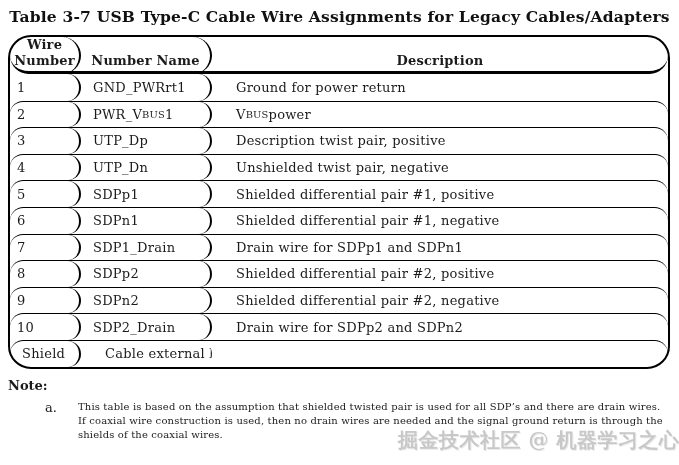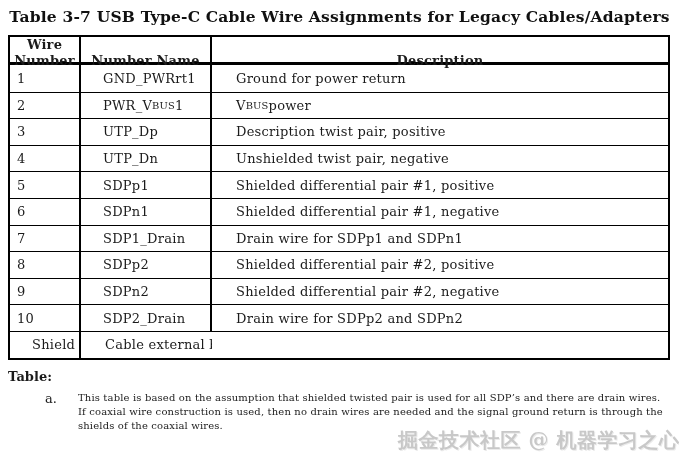--- a/index.html
+++ b/index.html
@@ -1,15 +1,15 @@
 <!DOCTYPE html>
 <html><head>
 <meta charset="utf-8">
 <style>
-  * { margin: 0; padding: 0; box-sizing: border-box; }
+  * { margin: 0; padding: 0; box-sizing: border-box; border-radius: 23px; }
   html, body { background: #ffffff; }
   .page {
     position: relative;
     width: 679px;
     height: 465px;
     background: #ffffff;
     overflow: hidden;
     font-family: "DejaVu Serif", serif;
     color: #1b1b1b;
     padding-top: 7px;
@@ -23,21 +23,21 @@
     margin-bottom: 9px;
   }
   .tbl {
     margin-left: 8px;
     width: 662px;
     border: 2.5px solid #000000;
   }
   .thead {
     display: grid;
     grid-template-columns: 71px 131px 1fr;
-    height: 28px;
+    height: 37px;
     border-bottom: 3px solid #000000;
   }
   .th {
     display: flex;
     align-items: flex-end;
     justify-content: center;
     text-align: center;
     font-weight: bold;
     font-size: 13px;
     line-height: 1.2;
@@ -55,21 +55,21 @@
   .tbody .row:first-child { border-top: none; }
   .cell {
     display: flex;
     align-items: center;
     font-size: 13px;
     letter-spacing: 0.25px;
     white-space: nowrap;
     overflow: hidden;
   }
   .cell.c1 { padding-left: 7px; border-right: 2px solid #000000; }
-  .cell.c2 { padding-left: 22px; border-right: 2px solid #000000; }
+  .cell.c2 { padding-left: 12px; border-right: 2px solid #000000; }
   .cell.c3 { padding-left: 24px; }
   .sc { font-size: 0.76em; letter-spacing: 0.2px; }
   .note { margin-top: 9px; margin-left: 8px; }
   .note-label {
     font-weight: 600;
     font-size: 13px;
     margin-bottom: 7px;
   }
   .note-item { display: flex; }
   .note-marker {
@@ -174,21 +174,21 @@
   </div>
 
   <div class="row">
     <div class="cell c2">Shield</div>
     <div class="cell c3">Cable external braid</div>
   </div>
 </div>
   </div>
 
   <div class="note">
-    <div class="note-label">Table:</div>
+    <div class="note-label">Note:</div>
     <div class="note-item">
       <span class="note-marker">a.</span>
       <span class="note-text">This table is based on the assumption that shielded twisted pair is used for all SDP’s and there are drain wires.  If coaxial wire construction is used, then no drain wires are needed and the signal ground return is through the shields of the coaxial wires.</span>
     </div>
   </div>
 
   <div class="watermark">掘金技术社区 @ 机器学习之心AI</div>
 
 </div>
 

